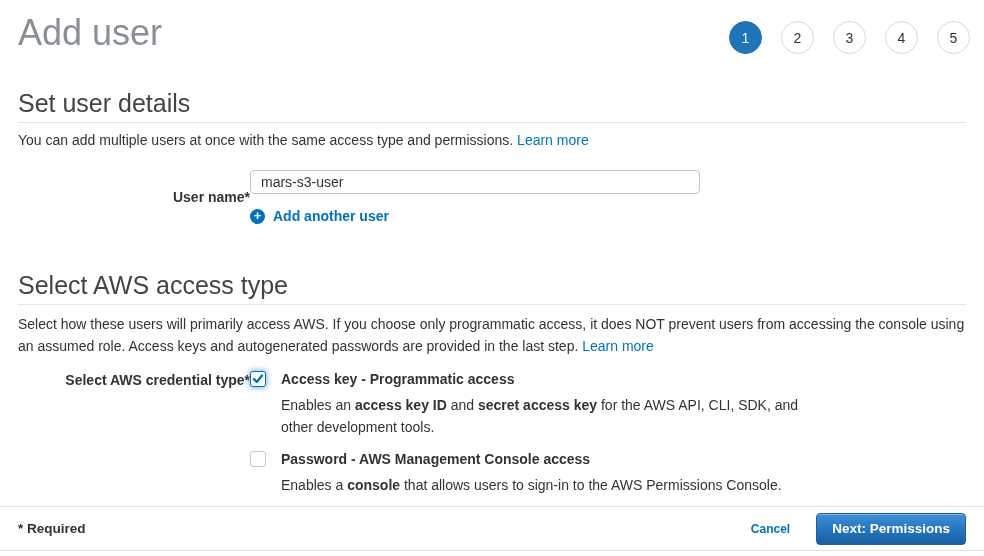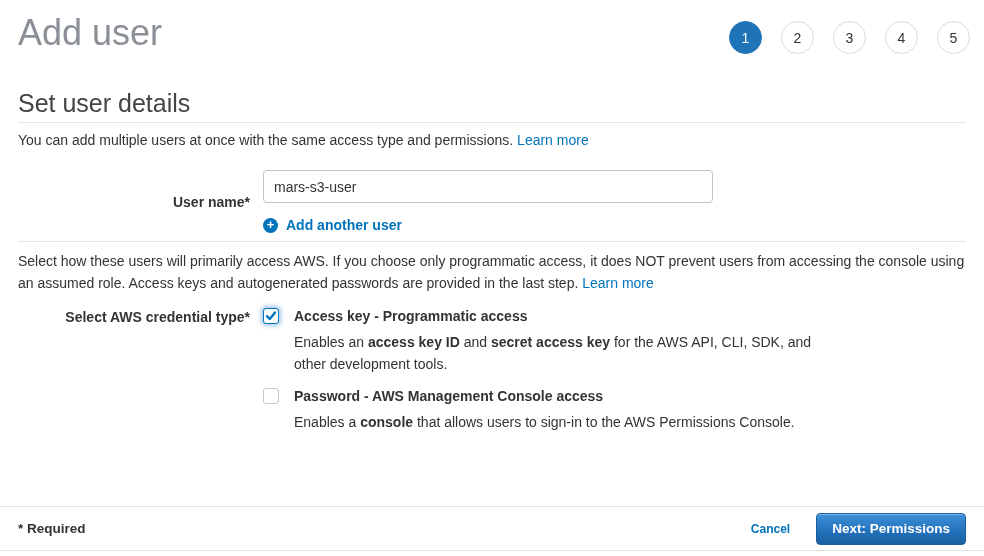--- a/index.html
+++ b/index.html
@@ -19,26 +19,26 @@
   h2.section-heading { font-size: 25px; font-weight: 400; color: #444; line-height: 22px; }
   .s1 h2 { margin-top: 34px; }
   .s2 h2 { margin-top: 50px; }
   .divider { border-bottom: 1px solid #e4e6e6; margin-top: 8px; }
   p.intro { margin-top: 9px; line-height: 17px; color: #333; }
   .s2 p.intro { line-height: 22px; margin-top: 8px; }
   a.link { color: #0073bb; text-decoration: none; cursor: pointer; }
 
   
   .form-row { display: flex; margin-top: 21px; }
-  .form-label { flex: 0 0 232px; text-align: right; font-weight: 700; color: #333; margin-right: 13px; }
+  .form-label { flex: 0 0 232px; text-align: right; font-weight: 700; color: #333; }
   .row-username .form-label { align-self: center; }
   .row-cred { margin-top: 14px; }
   .row-cred .form-label { padding-top: 1px; }
 
-  input.text-input { width: 450px; height: 33px; border: 1px solid #bfc6c9; border-radius: 4px; padding: 0 10px;
+  input.text-input { width: 450px; height: 24px; border: 1px solid #bfc6c9; border-radius: 4px; padding: 0 10px;
                      font-family: "Liberation Sans", sans-serif; font-size: 14px; color: #333; outline: none; }
 
   .add-another { display: flex; align-items: center; gap: 8px; margin-top: 14px; color: #0073bb; font-weight: 700; cursor: pointer; }
   .plus-icon { width: 15px; height: 15px; border-radius: 50%; background: #0073bb; color: #fff; display: flex;
                align-items: center; justify-content: center; font-size: 13px; font-weight: 700; line-height: 1; padding-bottom: 1px; }
 
   
   .option { display: flex; gap: 15px; }
   .option + .option { margin-top: 13px; }
   .checkbox { width: 16px; height: 16px; border: 1px solid #c3c9cc; border-radius: 3px; background: #fff; flex: 0 0 16px;
@@ -96,20 +96,21 @@
       <input class="text-input" type="text" value="mars-s3-user" style="">
       <div class="add-another">
         <span class="plus-icon">+</span>
         <span>Add another user</span>
       </div>
     </div>
   </div>
 </div>
 
 <div class="section s2">
+  <h2 class="section-heading">Select AWS access type</h2>
   <div class="divider"></div>
   <p class="intro"><span>Select how these users will primarily access AWS. If you choose only programmatic access, it does NOT prevent users from accessing the console using an assumed role. Access keys and autogenerated passwords are provided in the last step. </span><a class="link">Learn more</a></p>
 
   <div class="form-row row-cred">
     <label class="form-label">Select AWS credential type*</label>
     <div>
 
       <div class="option">
         <span class="checkbox checked">
           <svg width="12" height="12" viewBox="0 0 12 12">

